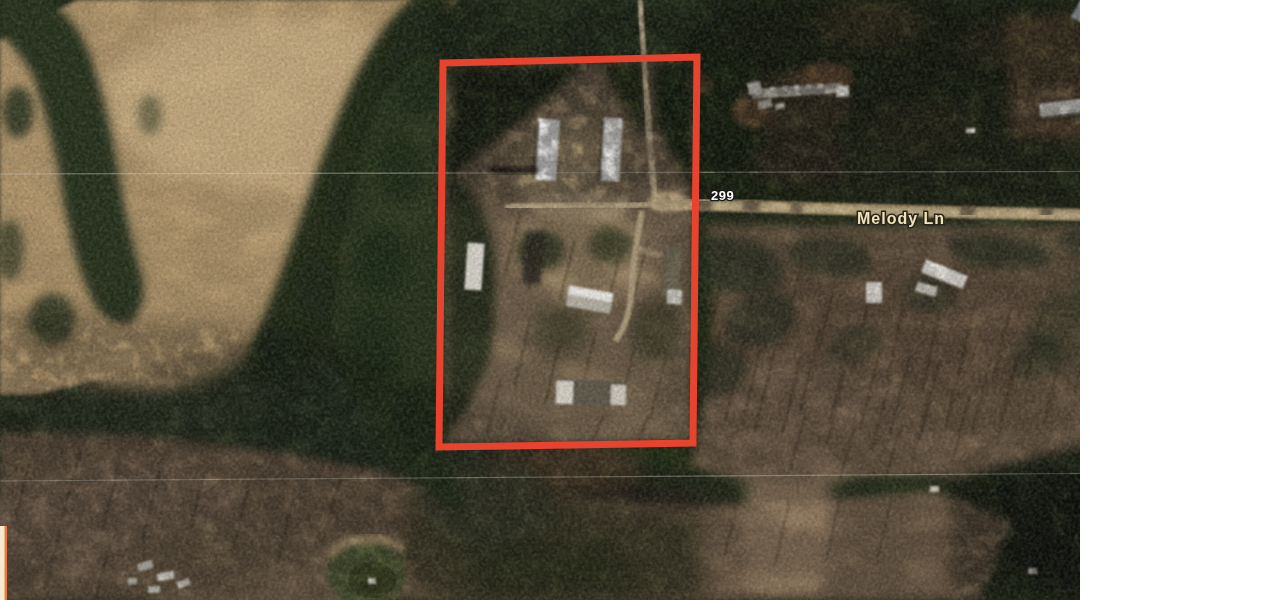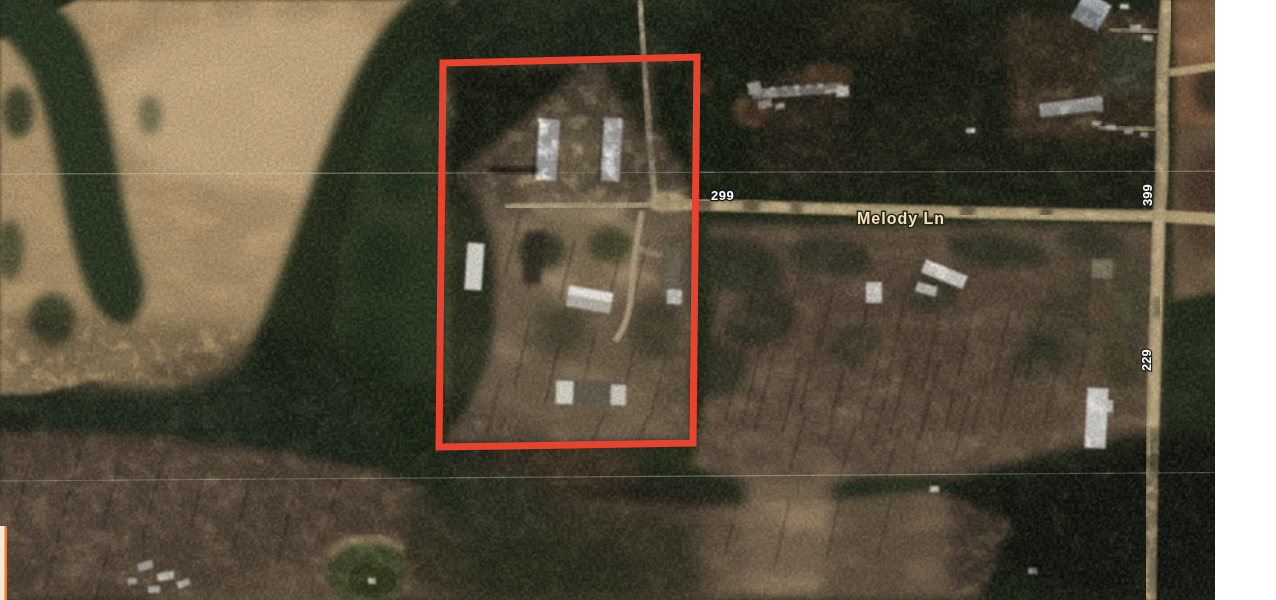--- a/index.html
+++ b/index.html
@@ -1,16 +1,16 @@
 <!DOCTYPE html>
 <html><head>
 <meta charset="utf-8">
 <style>
   html,body{margin:0;padding:0;background:#fff;}
-  .wrap{width:1215px;height:600px;overflow:hidden;position:relative;font-family:"Liberation Sans",sans-serif;text-align:right;}
+  .wrap{width:1080px;height:600px;overflow:hidden;position:relative;font-family:"Liberation Sans",sans-serif;text-align:right;}
   svg{display:block;}
 </style>
 </head>
 <body>
 <div class="wrap">
 <svg width="1276" height="600" viewBox="0 0 1276 600">
 <defs>
   <filter id="b1" x="-20%" y="-20%" width="140%" height="140%">
           <feGaussianBlur stdDeviation="1"></feGaussianBlur>
         </filter>

